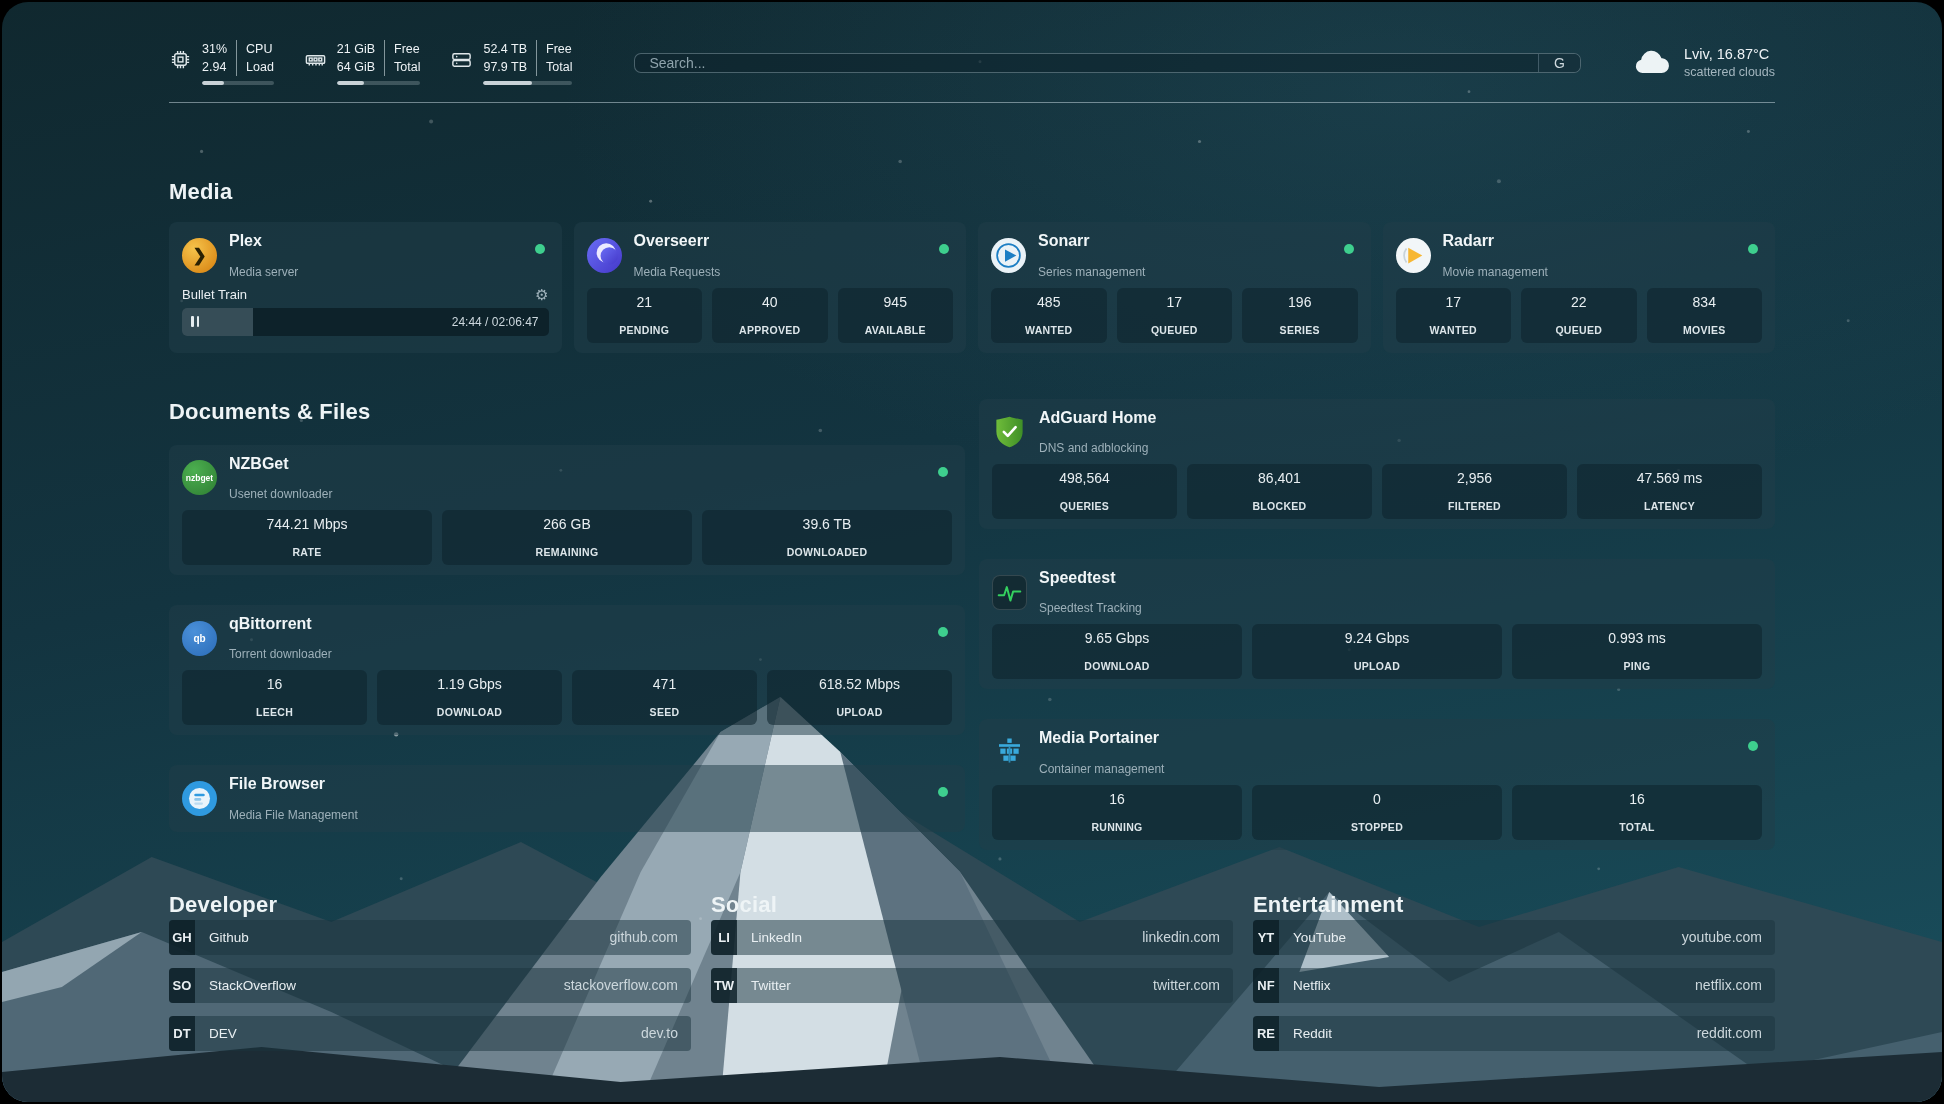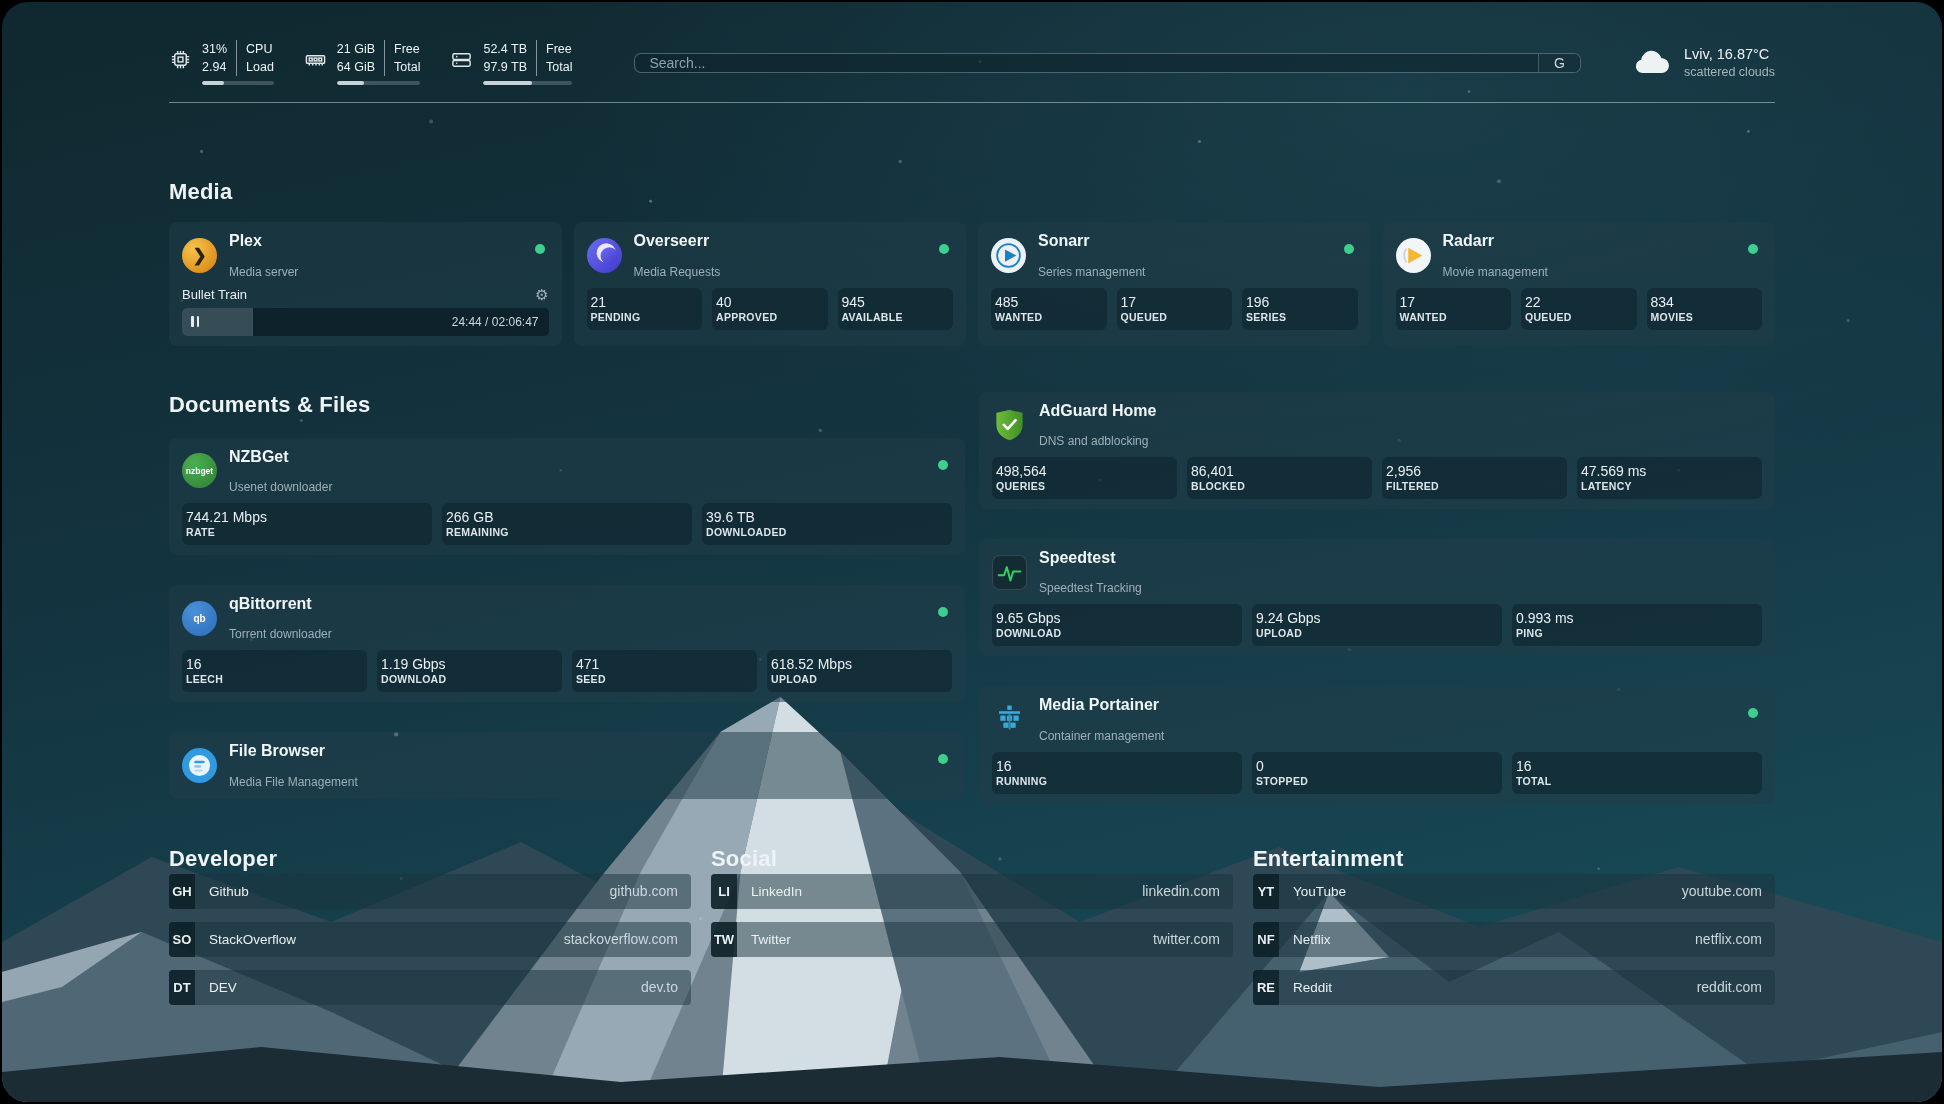--- a/index.html
+++ b/index.html
@@ -57,23 +57,23 @@
   .app-icon { width:35px; height:35px; border-radius:8px; flex:0 0 auto; display:flex; align-items:center; justify-content:center; overflow:hidden; }
   .app-icon svg { width:100%; height:100%; display:block; }
   .round { border-radius:50%; }
   .app-name { font-size:16px; font-weight:600; color:#f1f6f8; line-height:1.15; }
   .app-sub { font-size:12px; color:#9db0b9; margin-top:14px; }
   .status-dot { position:absolute; top:22px; right:17px; width:10px; height:10px; border-radius:50%; background:#3ecf8e; }
 
   .stats { display:grid; gap:10px; margin-top:9px; }
   .cols-3 { grid-template-columns:repeat(3,1fr); }
   .cols-4 { grid-template-columns:repeat(4,1fr); }
-  .stat { background:rgba(13,35,44,.55); border-radius:6px; padding:6px 4px 7px; }
+  .stat { background:rgba(13,35,44,.55); border-radius:6px; padding:6px 4px 7px; text-align:center; }
   .stat-val { font-size:14px; color:#e9eff2; }
-  .stat-label { font-size:10.5px; font-weight:700; color:#dde6ea; margin-top:1px; letter-spacing:.3px; }
+  .stat-label { font-size:10.5px; font-weight:700; color:#dde6ea; margin-top:14px; letter-spacing:.3px; }
 
   
   .plex-now { display:flex; align-items:center; justify-content:space-between; margin-top:8px; }
   .plex-track { font-size:13px; color:#e9eff2; }
   .gear { font-size:15px; color:#9fb2bb; cursor:pointer; line-height:1; }
   .plex-bar { margin-top:6px; height:28px; border-radius:5px; background:rgba(10,28,36,.78); position:relative; display:flex; align-items:center; overflow:hidden; }
   .plex-fill { position:absolute; left:0; top:0; bottom:0; background:rgba(104,130,143,.45); }
   .pause-btn { position:relative; margin-left:9px; display:flex; gap:3px; cursor:pointer; }
   .pause-btn i { width:2.5px; height:11px; background:#e6edf0; border-radius:1px; display:block; }
   .plex-time { position:relative; margin-left:auto; margin-right:10px; font-size:12px; color:#cdd8de; }

